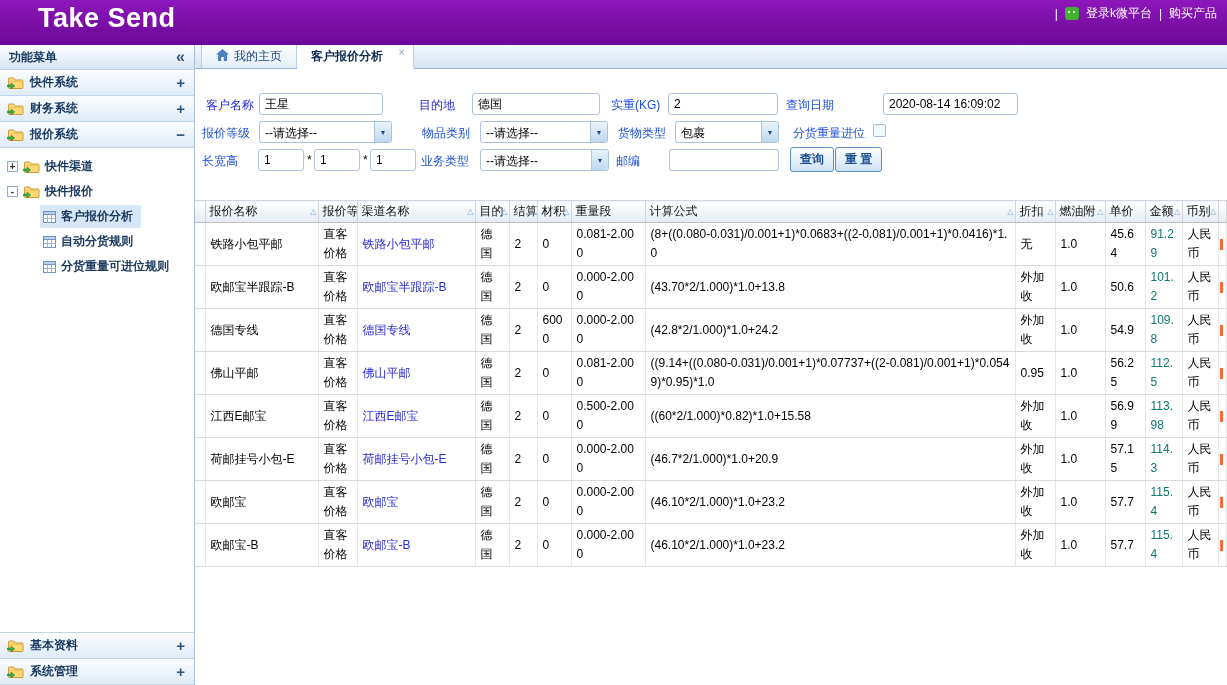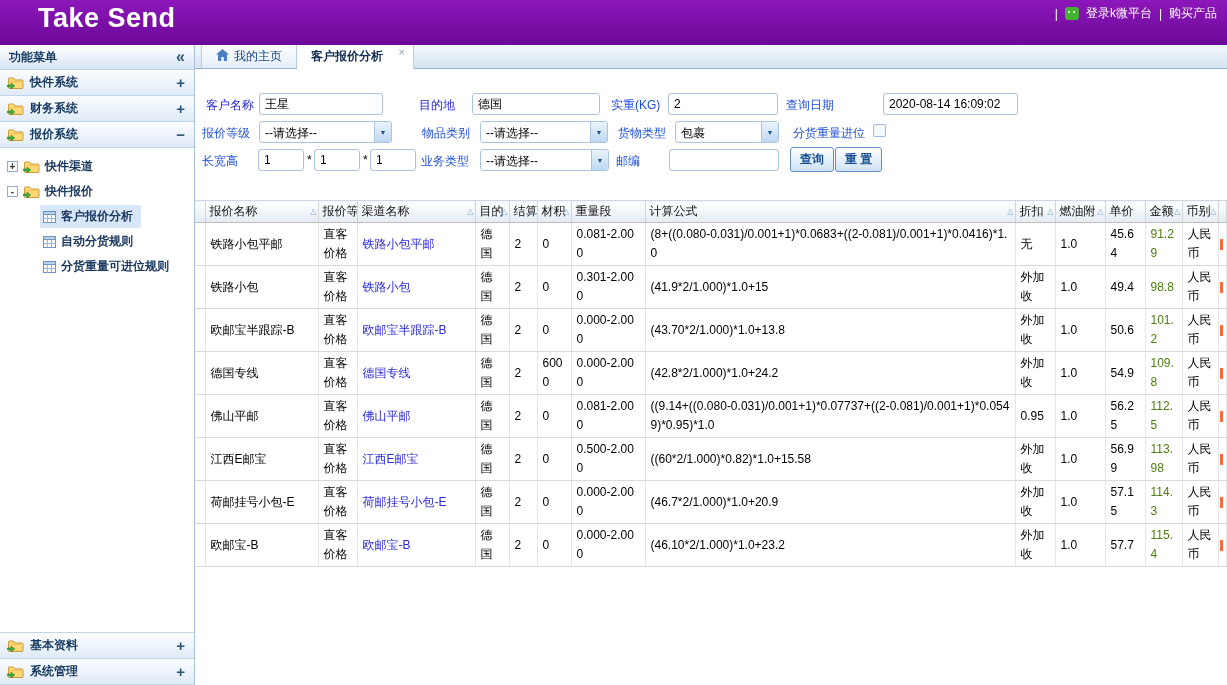--- a/index.html
+++ b/index.html
@@ -54,21 +54,21 @@
   .cb { position:absolute; top:6px; width:13px; height:13px; border:1px solid #9cbce0; background:#f4f9fe; border-radius:2px; cursor:pointer; }
   .btn { position:absolute; top:1px; height:25px; border:1px solid #5f8fc9; border-radius:3px; background:linear-gradient(#ffffff,#cfe2f6); font-size:12px; font-weight:bold; color:#174f8f; padding:0 9px; font-family:inherit; cursor:pointer; }
   .star { position:absolute; top:7px; font-size:12px; color:#000; }
 
   
   .grid { margin-top:26px; }
   table { border-collapse:collapse; table-layout:fixed; width:1031px; }
   thead th { height:22px; background:linear-gradient(#ffffff,#e4ebf4); border-top:1px solid #cfd8e2; border-bottom:1px solid #bfbfbf; border-right:1px solid #d4d4d4; font-size:12px; font-weight:normal; color:#111; text-align:left; padding:0 4px; overflow:hidden; white-space:nowrap; position:relative; cursor:pointer; }
   th .sortg { position:absolute; right:1px; top:6px; font-size:8px; color:#85abd3; }
   tbody td { font-size:12px; color:#000; border-right:1px solid #e6e6e6; border-bottom:1px solid #dadada; padding:2px 5px; line-height:19px; vertical-align:middle; overflow:hidden; word-break:break-all; height:42px; }
-  tbody td.red { color:#4d7c0f; }
+  tbody td.red { color:#0f766e; }
   tbody td a { color:#2a2ad6; text-decoration:none; cursor:pointer; }
   .clipmark { width:3px; height:11px; background:#ff6a3a; }
 </style>
 </head>
 <body>
 
 <div class="topbar">
   <div class="brand">Take Send</div>
   <div class="toplinks">
     <span>|</span>
@@ -327,39 +327,20 @@
                 <td>1.0</td>
                 <td>45.64</td>
                 <td class="red">91.29</td>
                 <td>人民币</td>
                 <td style="padding: 2px 0px 2px 1px;">
                   <div class="clipmark"></div>
                 </td>
               </tr>
               <tr>
                 <td></td>
-                <td>铁路小包</td>
-                <td>直客价格</td>
-                <td><a>铁路小包</a></td>
-                <td>德国</td>
-                <td>2</td>
-                <td>0</td>
-                <td>0.301-2.000</td>
-                <td>(41.9*2/1.000)*1.0+15</td>
-                <td>外加收</td>
-                <td>1.0</td>
-                <td>49.4</td>
-                <td class="red">98.8</td>
-                <td>人民币</td>
-                <td style="padding: 2px 0px 2px 1px;">
-                  <div class="clipmark"></div>
-                </td>
-              </tr>
-              <tr>
-                <td></td>
                 <td>欧邮宝半跟踪-B</td>
                 <td>直客价格</td>
                 <td><a>欧邮宝半跟踪-B</a></td>
                 <td>德国</td>
                 <td>2</td>
                 <td>0</td>
                 <td>0.000-2.000</td>
                 <td>(43.70*2/1.000)*1.0+13.8</td>
                 <td>外加收</td>
                 <td>1.0</td>
@@ -441,20 +422,39 @@
                 <td>1.0</td>
                 <td>57.15</td>
                 <td class="red">114.3</td>
                 <td>人民币</td>
                 <td style="padding: 2px 0px 2px 1px;">
                   <div class="clipmark"></div>
                 </td>
               </tr>
               <tr>
                 <td></td>
+                <td>欧邮宝</td>
+                <td>直客价格</td>
+                <td><a>欧邮宝</a></td>
+                <td>德国</td>
+                <td>2</td>
+                <td>0</td>
+                <td>0.000-2.000</td>
+                <td>(46.10*2/1.000)*1.0+23.2</td>
+                <td>外加收</td>
+                <td>1.0</td>
+                <td>57.7</td>
+                <td class="red">115.4</td>
+                <td>人民币</td>
+                <td style="padding: 2px 0px 2px 1px;">
+                  <div class="clipmark"></div>
+                </td>
+              </tr>
+              <tr>
+                <td></td>
                 <td>欧邮宝-B</td>
                 <td>直客价格</td>
                 <td><a>欧邮宝-B</a></td>
                 <td>德国</td>
                 <td>2</td>
                 <td>0</td>
                 <td>0.000-2.000</td>
                 <td>(46.10*2/1.000)*1.0+23.2</td>
                 <td>外加收</td>
                 <td>1.0</td>

